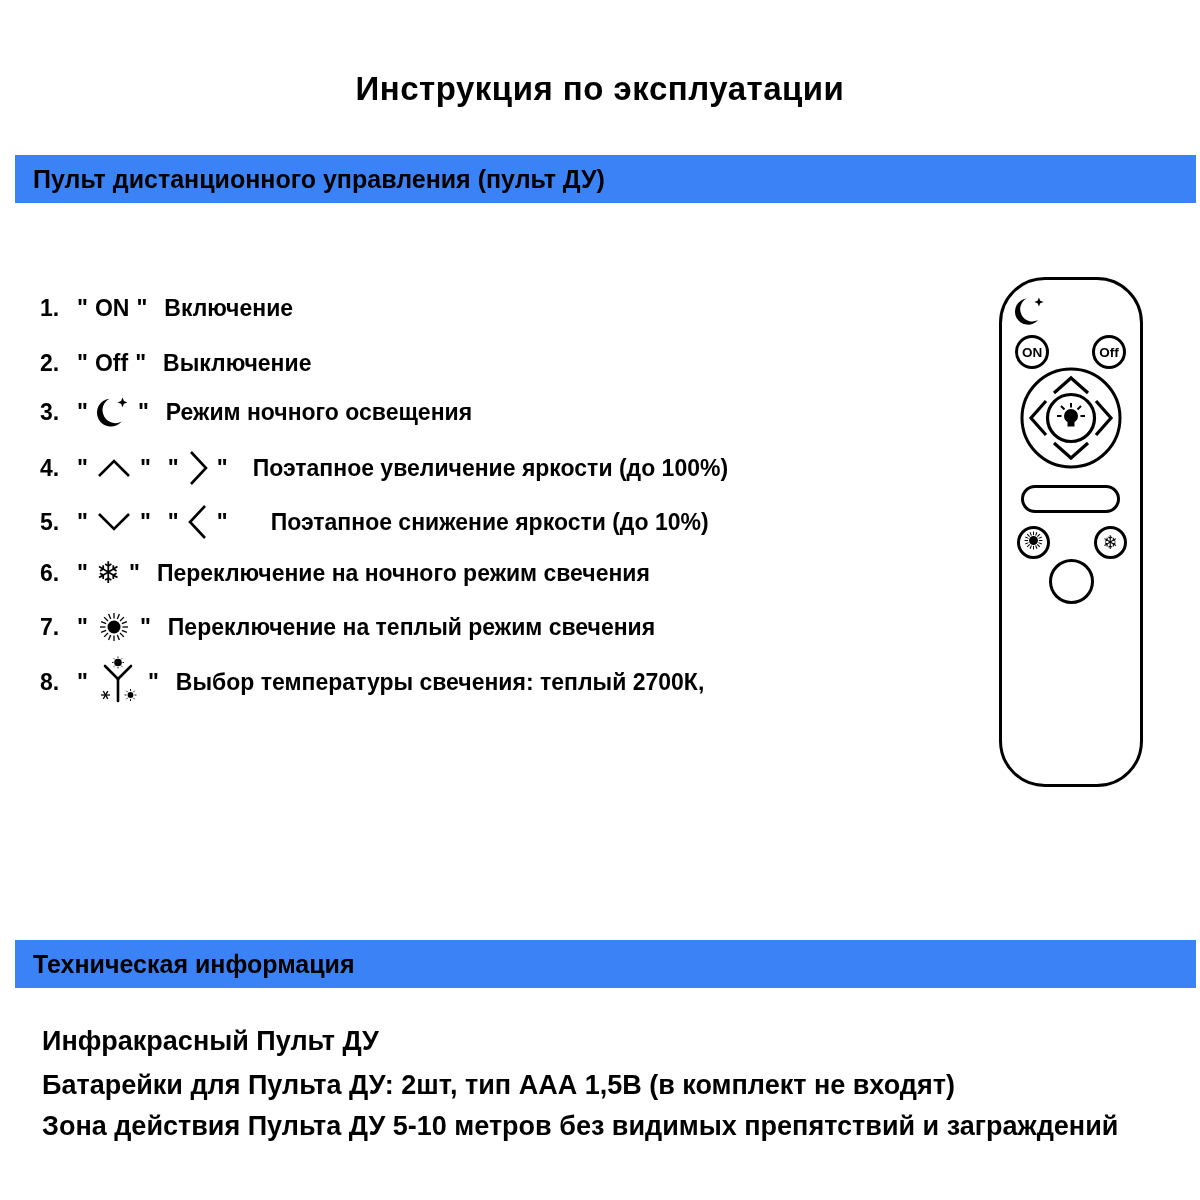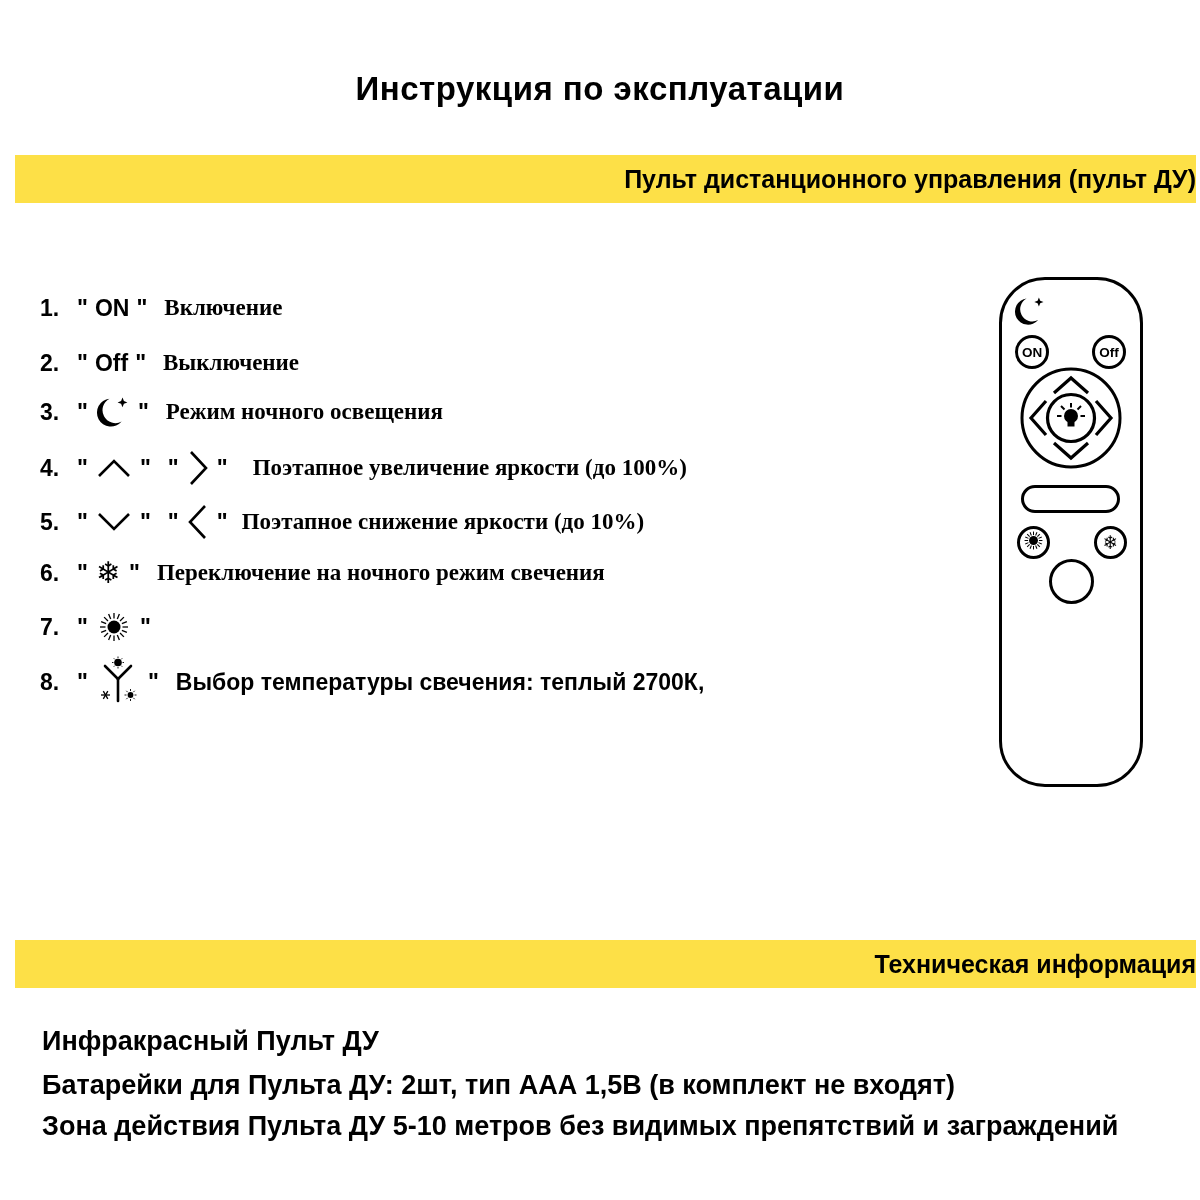--- a/index.html
+++ b/index.html
@@ -6,36 +6,35 @@
   .page{
     position:relative;width:1200px;height:1200px;background:#ffffff;
     font-family:"Liberation Sans",sans-serif;font-weight:bold;color:#000;
     overflow:hidden;
   }
   .title{
     position:absolute;top:70px;left:0;width:100%;text-align:center;
     font-size:33px;letter-spacing:.5px;
   }
   .bar{
-    position:absolute;left:15px;right:4px;height:48px;background:#fde047;
-    display:flex;align-items:center;padding-left:10px;box-sizing:border-box;
+    position:absolute;left:15px;right:4px;height:48px;background:#3b82f6;
+    display:flex;align-items:center;padding-left:18px;box-sizing:border-box;
     font-size:25px;
-    justify-content:flex-end;
   }
   .bar1{top:155px;}
   .bar2{top:940px;}
   .li{
     position:absolute;left:40px;display:flex;align-items:center;
     font-size:23px;white-space:nowrap;height:48px;
   }
   .li .num{width:32px;flex:none;}
   .li .q{margin:0 5px;}
   .li .q2{margin-left:12px;}
   .li .sym{margin:0 2px;}
-  .li .desc{margin-left:12px;font-family:Liberation Serif, serif;}
+  .li .desc{margin-left:12px;}
   .li .icon{display:flex;align-items:center;justify-content:center;margin:0 3px;}
   .snow{font-family:"DejaVu Sans",sans-serif;font-size:30px;line-height:1;}
   .li8{align-items:flex-start;height:auto;}
   .li8 .top{display:flex;align-items:center;height:48px;}
   .li8 .desc2{margin-left:12px;line-height:33px;white-space:normal;padding-top:8px;}
   .li8 .desc2 div{white-space:nowrap;}
   .tech{position:absolute;left:42px;font-size:27px;white-space:nowrap;}
 
   
   .remote{
@@ -128,21 +127,21 @@
         </svg>
     </span>
     <span class="q">"</span>
     <span class="q q2">"</span>
     <span class="icon">
       <svg width="22" height="38" viewBox="0 0 22 38">
           <polyline points="18,3 3,19 18,35" fill="none" stroke="#000" stroke-width="2.6"></polyline>
         </svg>
     </span>
     <span class="q">"</span>
-    <span class="desc" style="margin-left:9px">Поэтапное снижение яркости (до 10%)</span>
+    <span class="desc" style="margin-left:38px">Поэтапное снижение яркости (до 10%)</span>
   </div>
 
   <div class="li" style="top:549px">
     <span class="num">6.</span>
     <span class="q">"</span>
     <span class="icon snow">❄</span>
     <span class="q">"</span>
     <span class="desc">Переключение на ночного режим свечения</span>
   </div>
 
@@ -166,20 +165,21 @@
           <line x1="12" y1="12" x2="8.1" y2="8.1"></line>
             <line x1="14.7" y1="10.1" x2="12.6" y2="5.1"></line>
           <line x1="18" y1="9.5" x2="18" y2="4"></line>
             <line x1="21.3" y1="10.1" x2="23.4" y2="5.1"></line>
           <line x1="24" y1="12" x2="27.9" y2="8.1"></line>
             <line x1="25.9" y1="14.7" x2="30.9" y2="12.6"></line>
         </g>
       </svg>
     </span>
     <span class="q">"</span>
+    <span class="desc">Переключение на теплый режим свечения</span>
   </div>
 
   <div class="li li8" style="top:658px">
     <span class="top">
       <span class="num">8.</span>
       <span class="q">"</span>
       <span class="icon">
         <svg width="44" height="52" viewBox="0 0 44 52">
           <g stroke="#000" stroke-width="2.6" stroke-linecap="round">
             <line x1="22" y1="23" x2="9" y2="10"></line>

